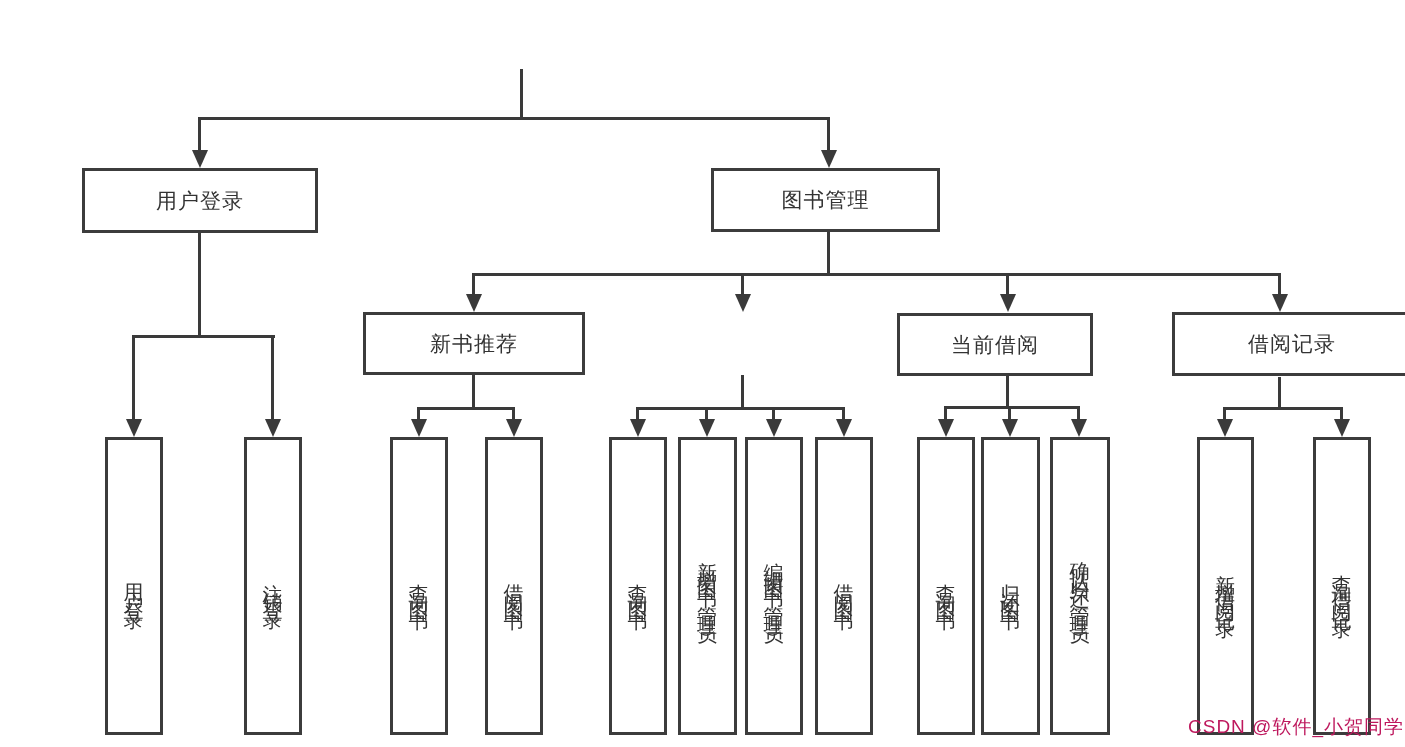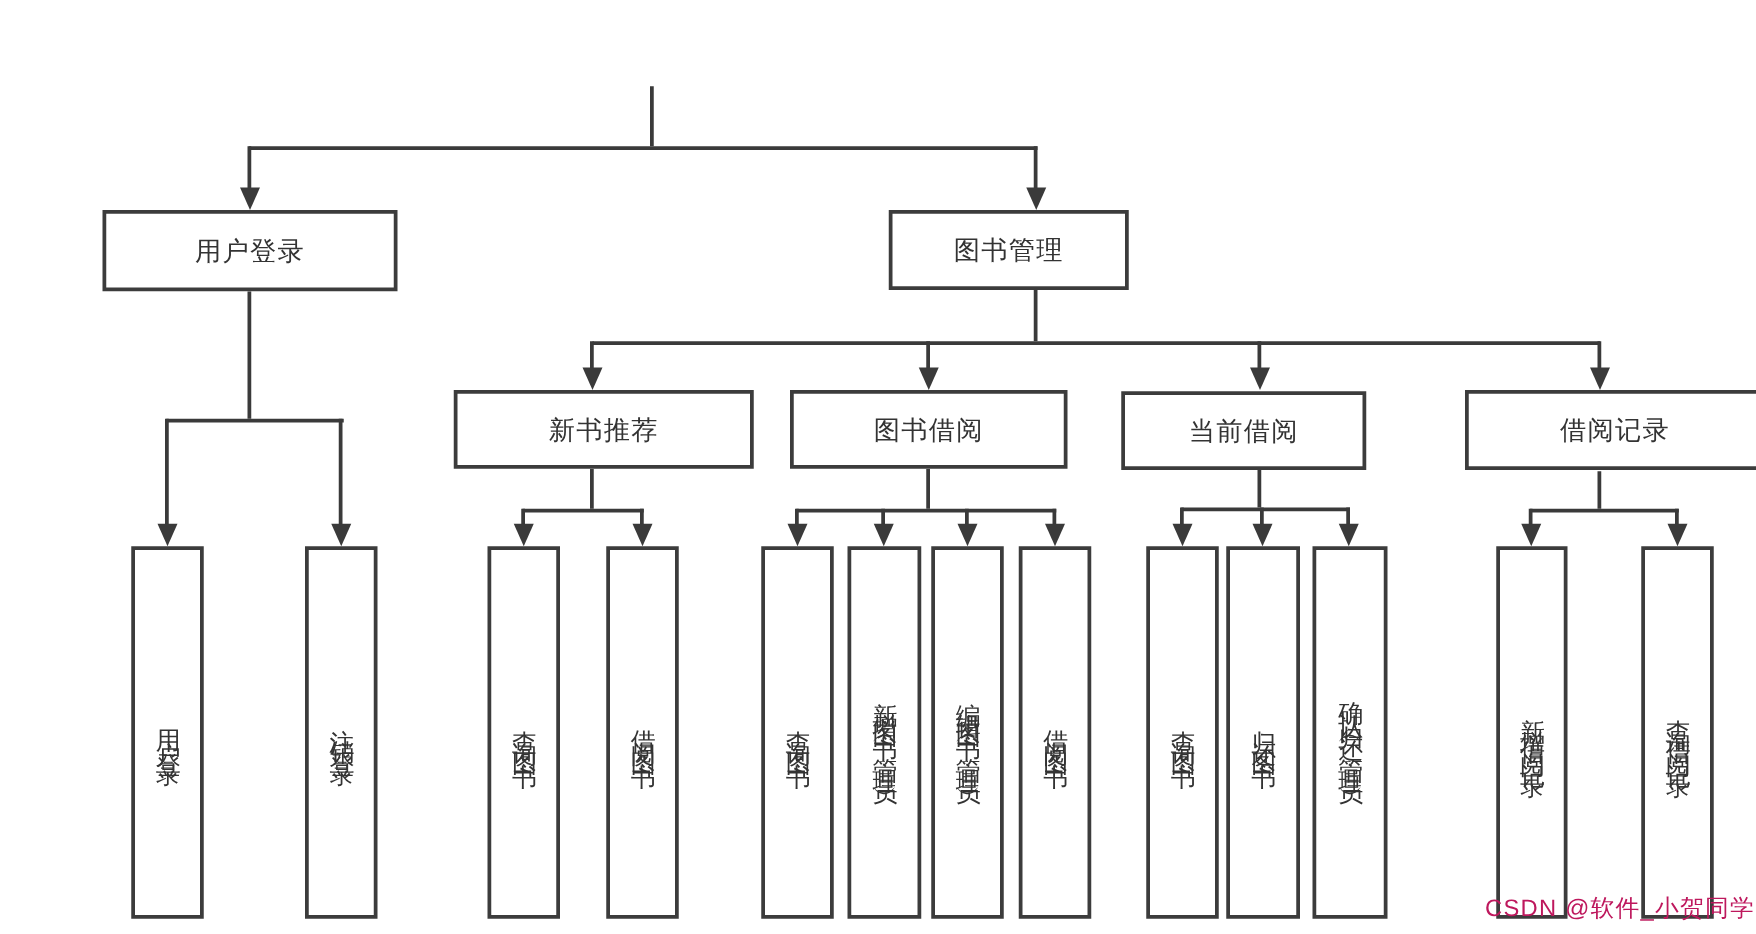--- a/index.html
+++ b/index.html
@@ -91,29 +91,26 @@
   <div class="ln" style="left:1224px;top:407px;width:119px;height:3px;"></div>
   <div class="ln" style="left:1223px;top:407px;width:3px;height:14px;"></div>
   <div class="ar" style="left:1217px;top:419px;"></div>
   <div class="ln" style="left:1340px;top:407px;width:3px;height:14px;"></div>
   <div class="ar" style="left:1334px;top:419px;"></div>
 
 
   <div class="box hbox" style="left:82px;top:168px;width:236px;height:65px;">
     <span>用户登录</span>
   </div>
-  <div class="box hbox" style="left:711px;top:168px;width:192px;height:64px;font-family:Liberation Serif, serif;">
+  <div class="box hbox" style="left:711px;top:168px;width:229px;height:64px;font-family:Liberation Serif, serif;">
     <span>图书管理</span>
   </div>
 
-  <div class="box hbox" style="left:363px;top:312px;width:240px;height:63px;">
+  <div class="box hbox" style="left:363px;top:312px;width:222px;height:63px;">
     <span>新书推荐</span>
-  </div>
-  <div class="box hbox" style="left:632px;top:312px;width:222px;height:63px;">
-    <span>图书借阅</span>
   </div>
   <div class="box hbox" style="left:897px;top:313px;width:196px;height:63px;">
     <span>当前借阅</span>
   </div>
   <div class="box hbox" style="left:1172px;top:312px;width:240px;height:64px;">
     <span>借阅记录</span>
   </div>
 
   <div class="box leaf" style="left:105px;top:437px;width:58px;height:298px;">
     <span>用户登录</span>

